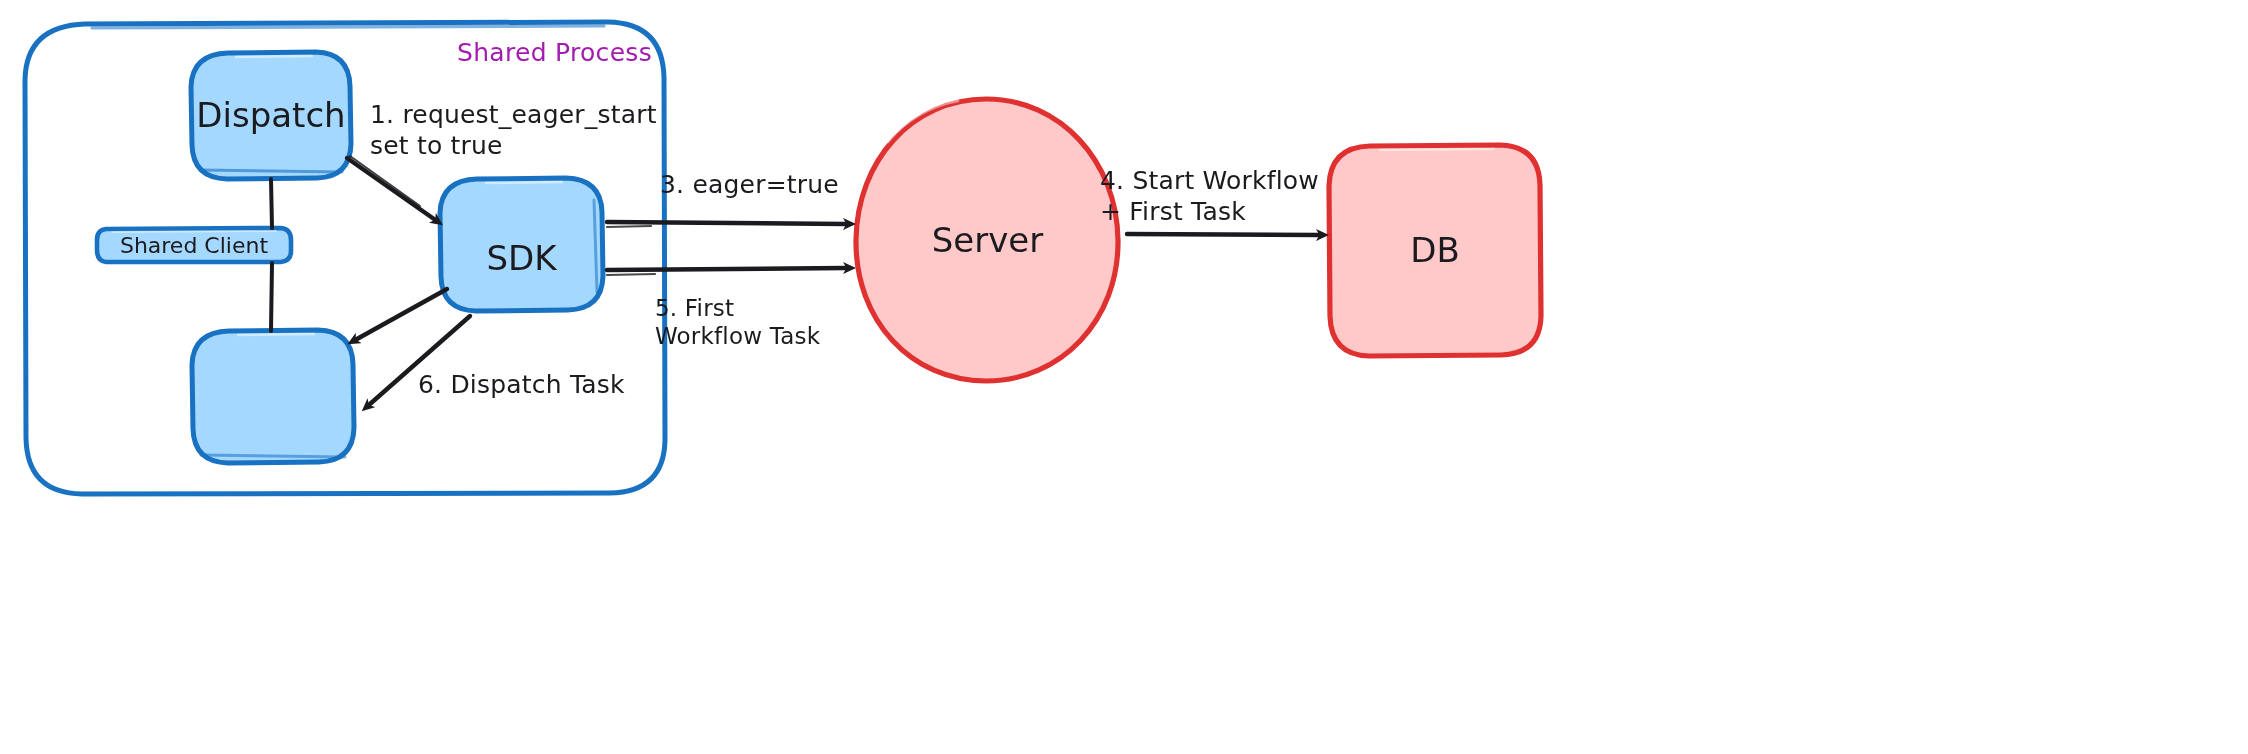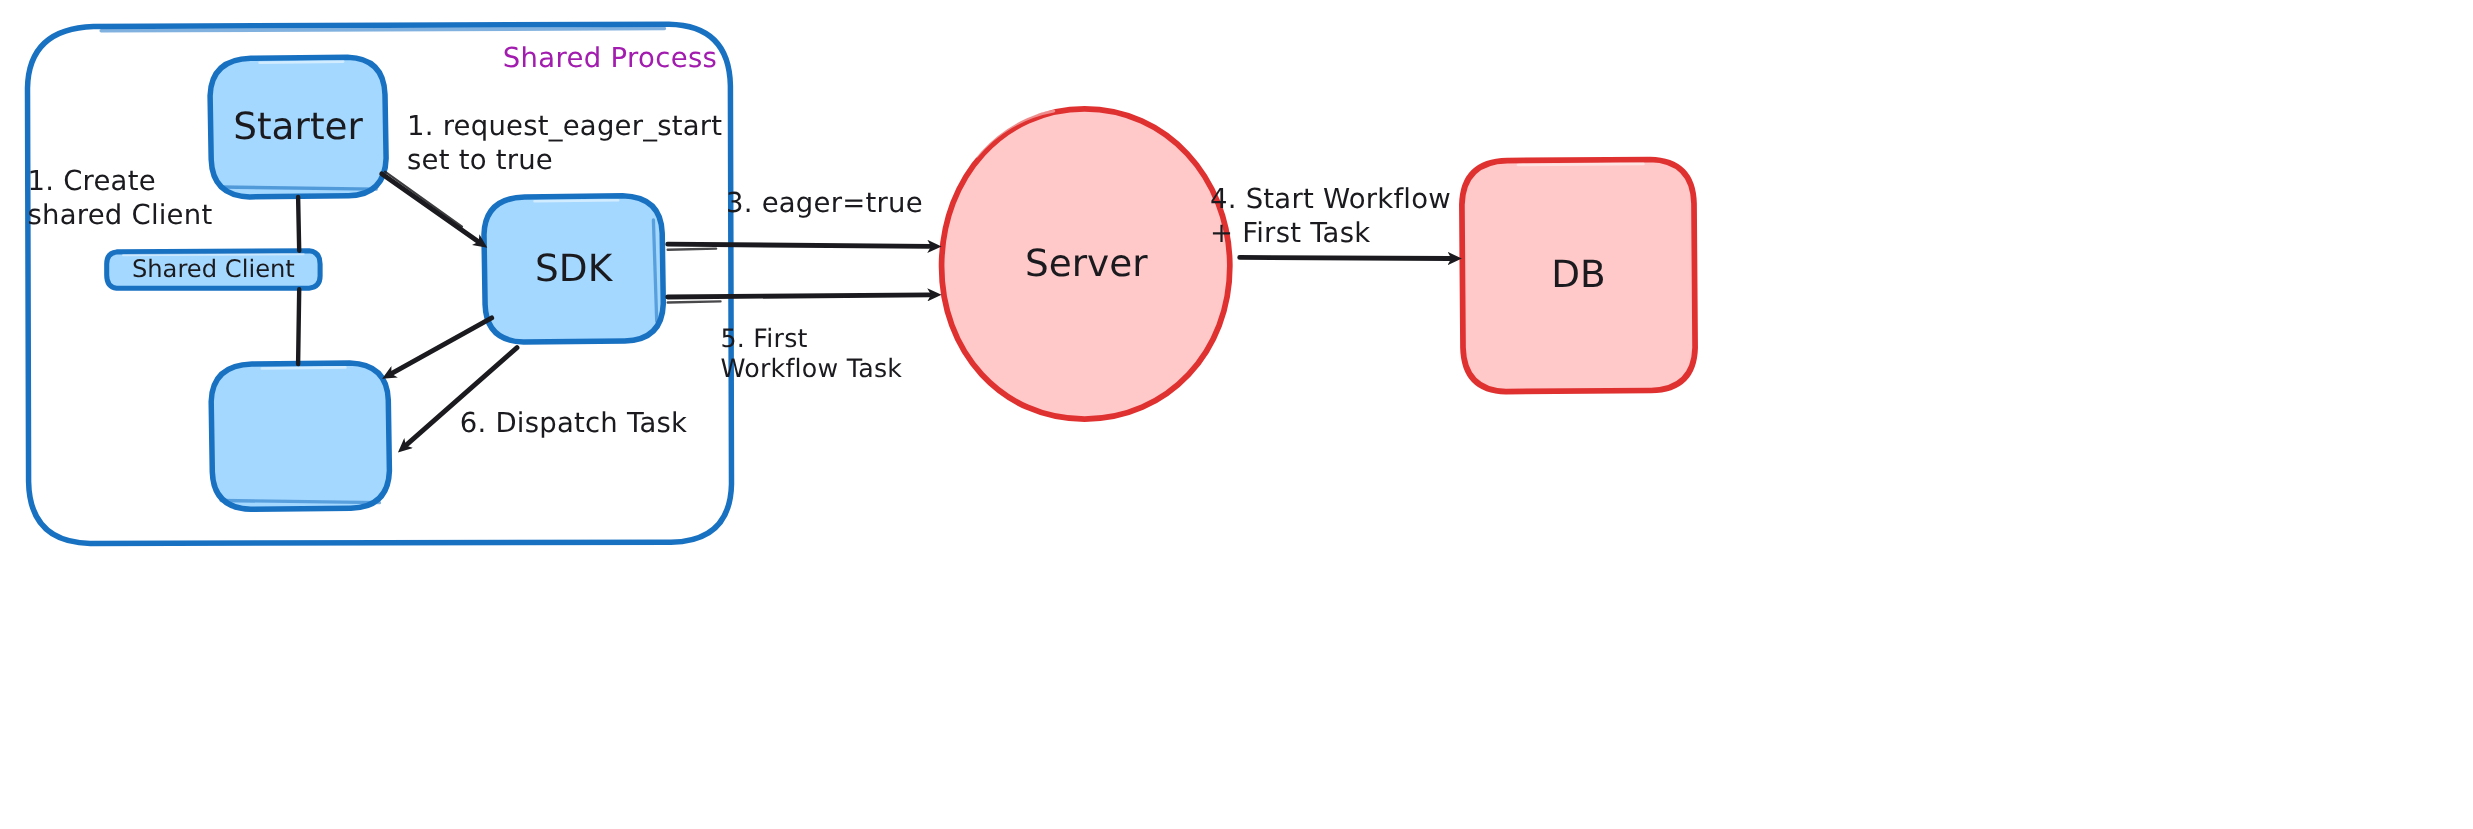--- a/index.html
+++ b/index.html
@@ -126,35 +126,33 @@
     <g>
       <path d="M 607,270 L 845,268" fill="none" stroke="#1b1b1f" stroke-width="4.4" stroke-linecap="round" marker-end="url(#arrowhead)"></path>
       <path d="M 607,275 L 655,274" fill="none" stroke="#1b1b1f" stroke-width="2.2" stroke-linecap="round" opacity="0.8"></path>
     </g>
 
     <g>
       <path d="M 1127,234 L 1318,235" fill="none" stroke="#1b1b1f" stroke-width="4.4" stroke-linecap="round" marker-end="url(#arrowhead)"></path>
     </g>
   </svg>
 
-  <div class="node-text" style="left:191px; top:52px; width:160px; height:127px; font-size:34px;">Starter</div>
+  <div class="node-text" style="left:191px; top:52px; width:160px; height:127px; font-size:34px;">Dispatch</div>
 
   <div class="node-text" style="left:97px; top:228px; width:194px; height:35px; font-size:22px;">Shared Client</div>
 
 
-  <div class="node-text" style="left:440px; top:178px; width:163px; height:133px; font-size:34px;">SDK</div>
+  <div class="node-text" style="left:440px; top:192px; width:163px; height:133px; font-size:34px;">SDK</div>
 
   <div class="node-text" style="left:856px; top:99px; width:263px; height:282px; font-size:34px;">Server</div>
 
   <div class="node-text" style="left:1329px; top:145px; width:212px; height:211px; font-size:34px;">DB</div>
 
   <div class="frame-label" style="left:457px; top:38px; font-size:25px;">Shared Process</div>
 
-  <div class="edge-label" style="left:25px; top:150px; width:195px; font-size:25px;">1. Create
-shared Client</div>
 
   <div class="edge-label" style="left:370px; top:100px; width:290px; font-size:25px;">1. request_eager_start
 set to true</div>
 
 
   <div class="edge-label" style="left:418px; top:370px; width:225px; font-size:25px;">6. Dispatch Task</div>
 
   <div class="edge-label" style="left:660px; top:170px; width:190px; font-size:25px;">3. eager=true</div>
 
   <div class="edge-label" style="left:655px; top:294px; width:196px; font-size:23px;">5. First

